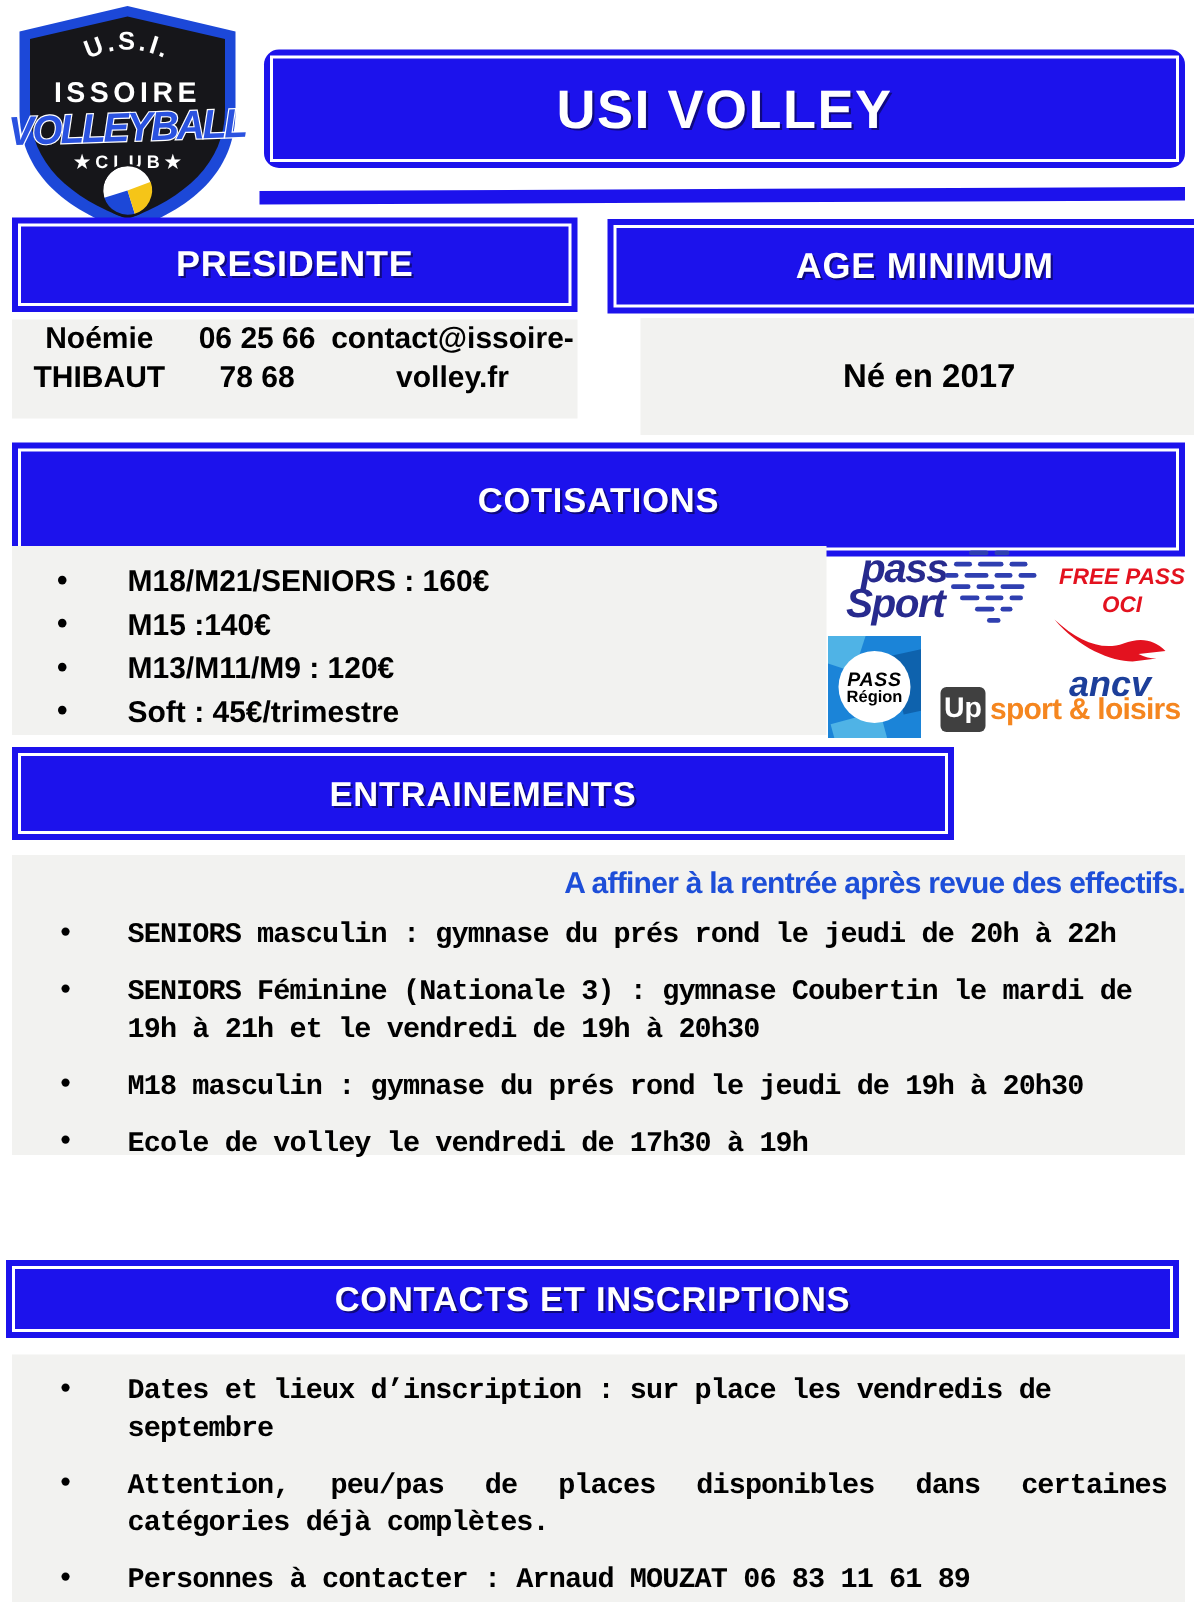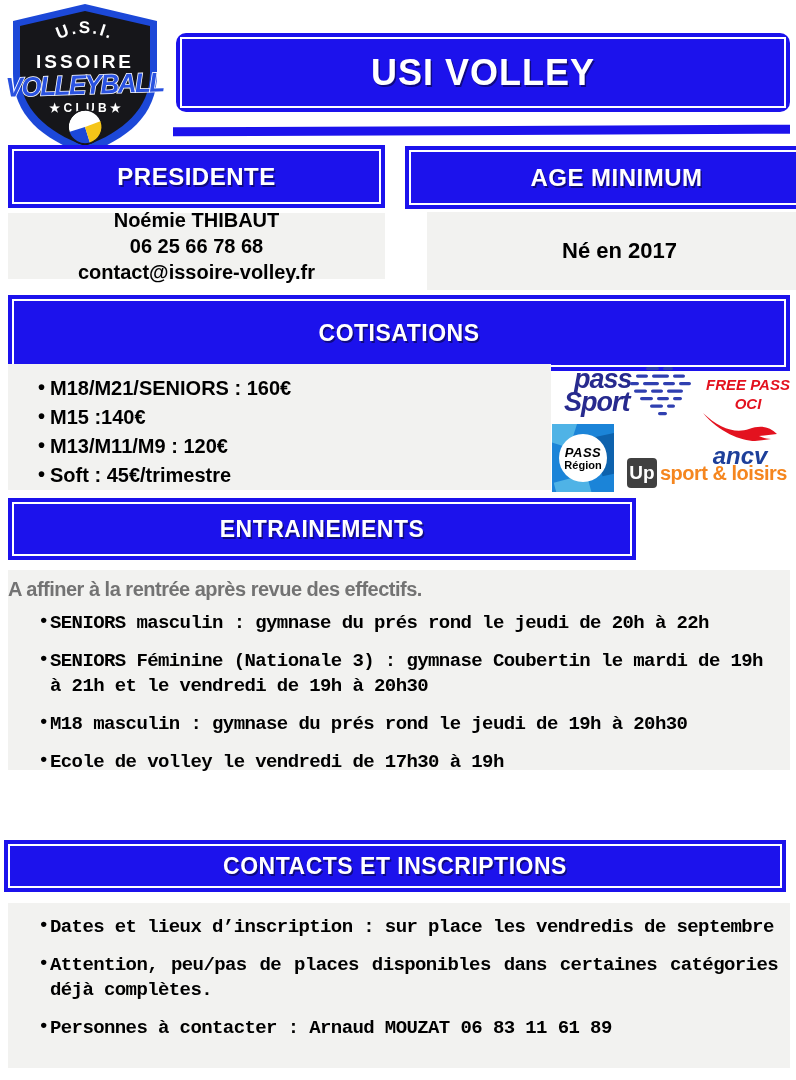--- a/index.html
+++ b/index.html
@@ -16,32 +16,32 @@
   .main-banner { left:176px; top:33px; width:614px; height:79px;border-radius:10px; }
   .main-banner .banner-text { font-size:36px; letter-spacing:1px; }
 
   .thin-bar { position:absolute; left:173px; top:126px; width:617px; height:9px; background:#1c12ec; transform:skewY(-0.25deg); }
 
   .presidente-banner { left:8px; top:145px; width:377px; height:63px; }
   .age-banner { left:405px; top:146px; width:423px; height:63px; }
   .presidente-banner .banner-text, .age-banner .banner-text { font-size:24px; }
 
   .gray { position:absolute; background:#f2f2f0; }
-  .presidente-box { left:8px; top:213px; width:377px; height:66px; display:flex; flex-direction:column; justify-content:center; text-align:center; }
+  .presidente-box { left:8px; top:213px; width:377px; height:66px; display:flex; justify-content:center; text-align:center; }
   .presidente-box div { font-size:20px; font-weight:bold; line-height:26px; color:#000; }
   .age-box { left:427px; top:212px; width:385px; height:78px; display:flex; align-items:center; justify-content:center; }
   .age-box div { font-size:22px; font-weight:bold; color:#000; }
 
   .cot-banner { left:8px; top:295px; width:782px; height:76px; }
   .cot-banner .banner-text, .ent-banner .banner-text, .contact-banner .banner-text { font-size:23px; }
 
   .cot-box { left:8px; top:364px; width:543px; height:126px; padding:10px 0 0 0; }
 
   ul.blist { list-style:none; }
-  ul.blist li { position:relative; padding-left:42px; color:#000; font-weight:bold; }
+  ul.blist li { position:relative; padding-left:77px; color:#000; font-weight:bold; }
   ul.blist li::before { content:"•"; position:absolute; left:30px; top:-1px; font-size:1em; }
 
   .cot-box li { font-size:20px; line-height:29px; }
 
   
   .logos { position:absolute; left:550px; top:360px; width:246px; height:135px; }
   .pass-sport-text { position:absolute; left:24px; top:8px; color:#272a8e; font-weight:bold; font-style:italic; font-size:27px; line-height:23px; letter-spacing:-1px; }
   .pass-sport-text .l2 { margin-left:-10px; }
   .dashes { position:absolute; left:78px; top:5px; }
   .freepass { position:absolute; left:150px; top:15px; width:96px; text-align:center; color:#e3121f; font-weight:bold; font-style:italic; font-size:15px; line-height:19px; }
@@ -53,21 +53,21 @@
   .region .circle .p1 { font-weight:bold; font-style:italic; font-size:13px; letter-spacing:.5px; color:#000; }
   .region .circle .p2 { font-weight:bold; font-size:11px; color:#000; margin-top:-1px; }
   .ancv { position:absolute; left:140px; top:50px; width:100px; text-align:center; }
   .ancv .word { color:#1d3f9a; font-weight:bold; font-style:italic; font-size:24px; letter-spacing:0; line-height:20px; }
   .up { position:absolute; left:77px; top:98px; display:flex; align-items:center; }
   .up .badge { width:30px; height:30px; background:#404040; border-radius:4px; color:#fff; font-weight:bold; font-size:19px; display:flex; align-items:center; justify-content:center; }
   .up .lbl { color:#f5861f; font-weight:bold; font-size:20px; margin-left:3px; letter-spacing:-0.5px; }
 
   .ent-banner { left:8px; top:498px; width:628px; height:62px; }
   .ent-box { left:8px; top:570px; width:782px; height:200px; padding-top:8px; }
-  .ent-intro { text-align:left; font-size:20px; font-weight:bold; color:#737373; letter-spacing:-0.5px; margin-bottom:10px; }
+  .ent-intro { text-align:right; font-size:20px; font-weight:bold; color:#1d4ed8; letter-spacing:-0.5px; margin-bottom:10px; }
   .narrow li { font-size:19px; line-height:25px; letter-spacing:-0.6px; margin-bottom:13px; padding-right:12px;font-family:Liberation Mono, monospace; }
 
   .contact-banner { left:4px; top:840px; width:782px; height:52px; }
   .contact-box { left:8px; top:903px; width:782px; height:165px; padding-top:12px; }
   .contact-box li { font-size:19px; }
   .contact-box li.justify { text-align:justify; }
 
   
   .club-logo { position:absolute; left:4px; top:2px; width:162px; height:154px; }
 </style>

